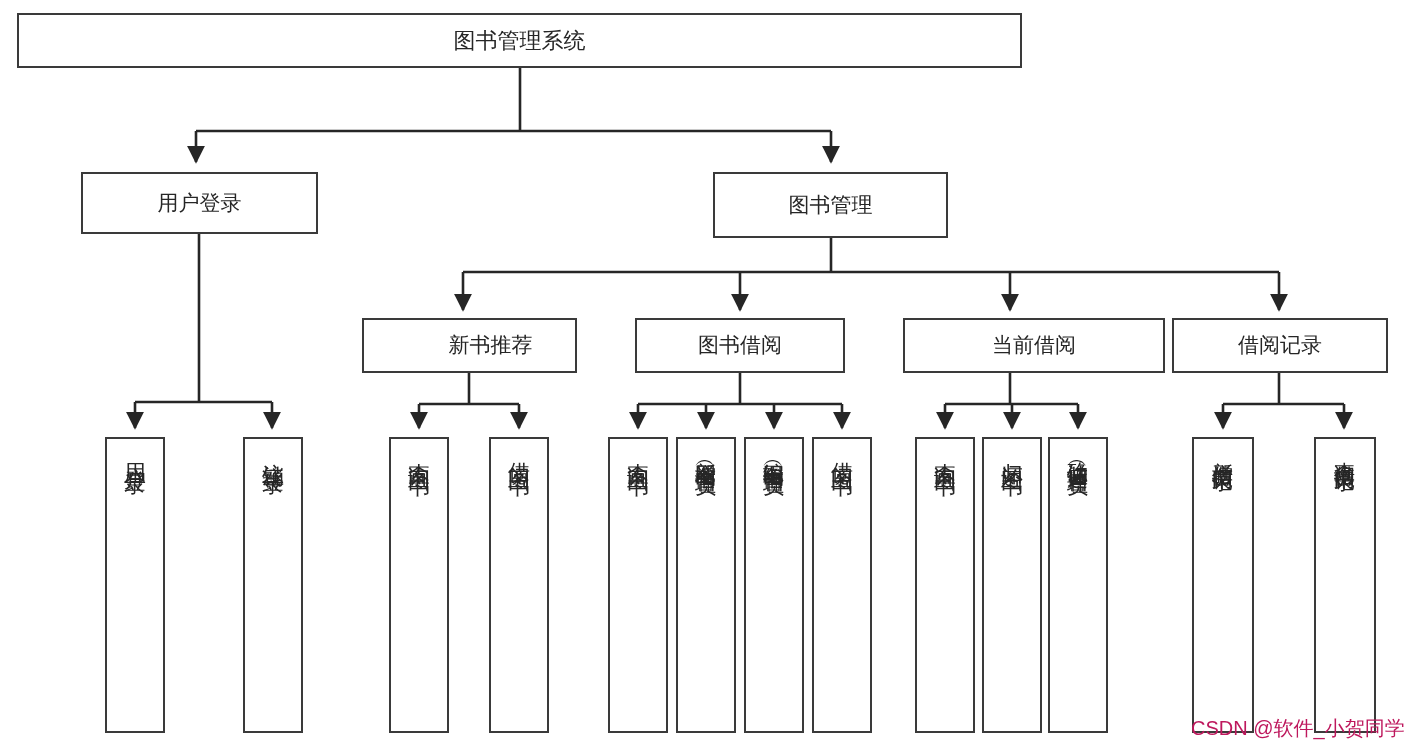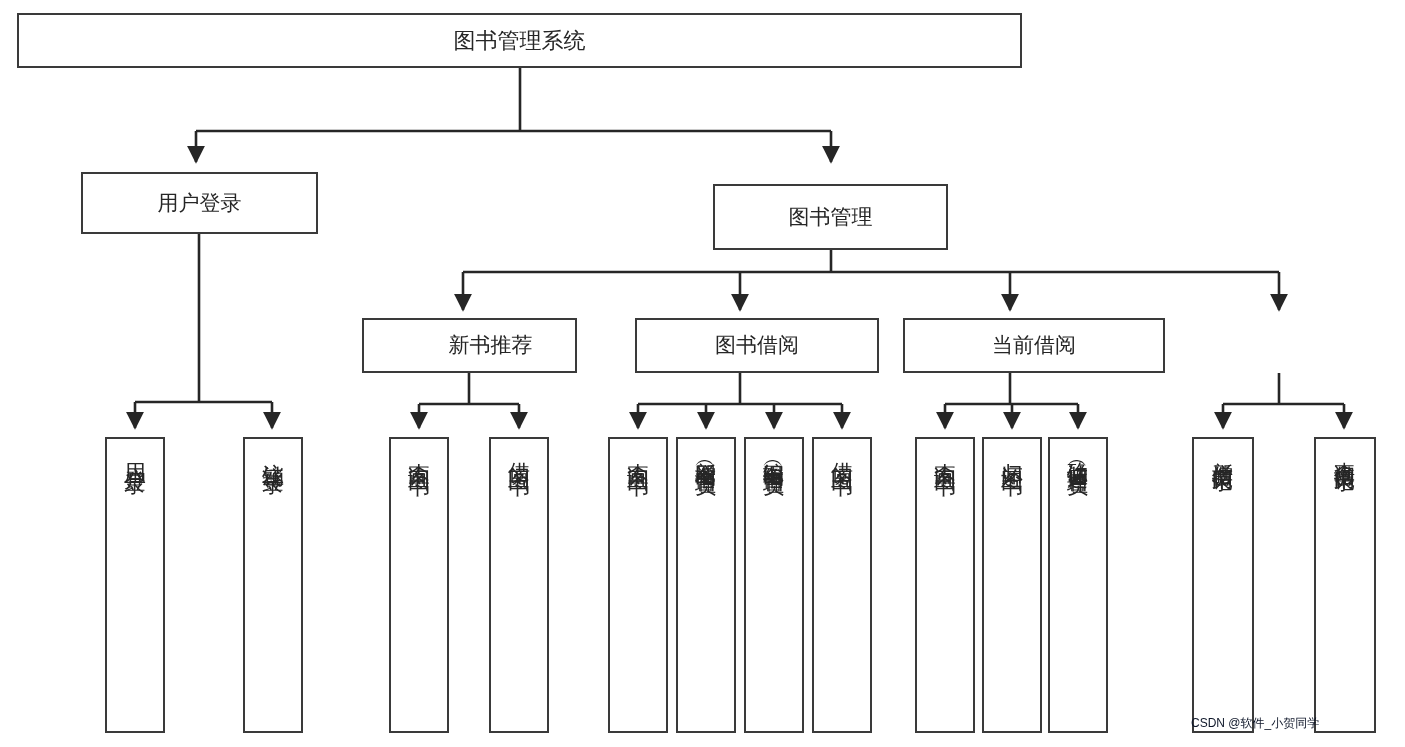--- a/index.html
+++ b/index.html
@@ -63,22 +63,22 @@
     margin: 0 auto;
   }
   .node.vert.tall .label {
     font-size: 21px;
     letter-spacing: 2px;
   }
   .watermark {
     position: absolute;
     left: 1191px;
     top: 715px;
-    font-size: 12px;
-    color: #0f172a;
+    font-size: 20px;
+    color: #be185d;
     white-space: nowrap;
     z-index: 4;
   }
 </style>
 </head>
 <body>
 
 <div id="canvas">
 
   <svg id="wires" viewBox="0 0 1405 747" xmlns="http://www.w3.org/2000/svg">
@@ -131,33 +131,36 @@
     </g>
   </svg>
 
   <div class="node horiz root" style="left:17px; top:13px; width:1005px; height:55px;">
     <span class="label">图书管理系统</span>
   </div>
 
   <div class="node horiz" style="left:81px; top:172px; width:237px; height:62px;">
     <span class="label">用户登录</span>
   </div>
-  <div class="node horiz" style="left:713px; top:184px; width:235px; height:66px;">
+  <div class="node horiz" style="left:713px; top:172px; width:235px; height:66px;">
     <span class="label">图书管理</span>
   </div>
 
   <div class="node horiz" style="left:362px; top:318px; width:215px; height:55px;padding-left:42px;">
     <span class="label">新书推荐</span>
   </div>
-  <div class="node horiz" style="left:635px; top:318px; width:244px; height:55px;">
+  <div class="node horiz" style="left:635px; top:318px; width:210px; height:55px;">
     <span class="label">图书借阅</span>
   </div>
   <div class="node horiz" style="left:903px; top:318px; width:262px; height:55px;">
     <span class="label">当前借阅</span>
   </div>
+  <div class="node horiz" style="left:1172px; top:318px; width:216px; height:55px;">
+    <span class="label">借阅记录</span>
+  </div>
 
   <div class="node vert" style="left:105px; top:437px; width:60px; height:296px;">
     <span class="label">用户登录</span>
   </div>
   <div class="node vert" style="left:243px; top:437px; width:60px; height:296px;">
     <span class="label">注销登录</span>
   </div>
 
   <div class="node vert" style="left:389px; top:437px; width:60px; height:296px;">
     <span class="label">查询图书</span>

